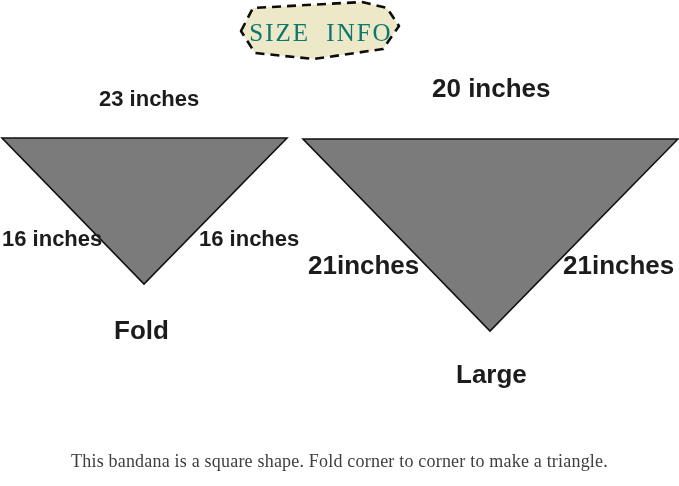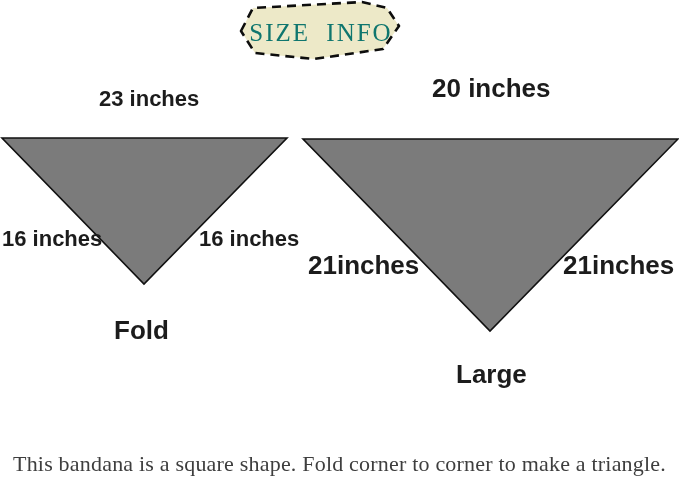--- a/index.html
+++ b/index.html
@@ -57,21 +57,21 @@
   .large-right { left: 563px; top: 250px; }
   .large-name  { left: 456px; top: 359px; font-size: 26px; text-align: right; }
 
   
   .footer-note {
     position: absolute;
     left: 0; top: 451px;
     width: 100%;
     text-align: center;
     font-family: "Liberation Serif", serif;
-    font-size: 22px;
+    font-size: 18px;
     color: #3e3e3e;
     letter-spacing: 0.2px;
   }
 </style>
 </head>
 <body>
 
 <div class="page">
 
   <div class="title-blob">

